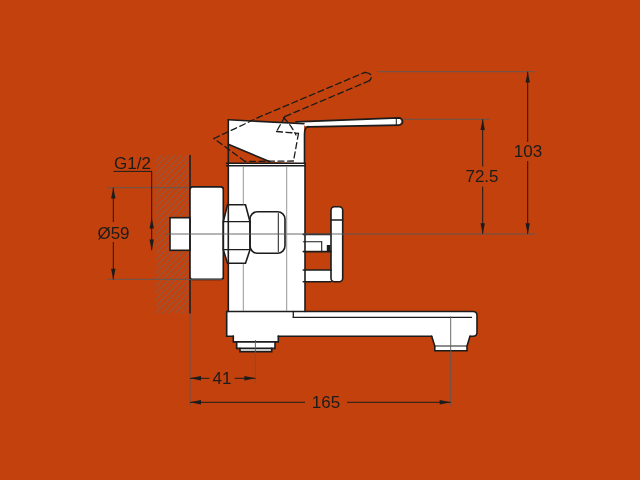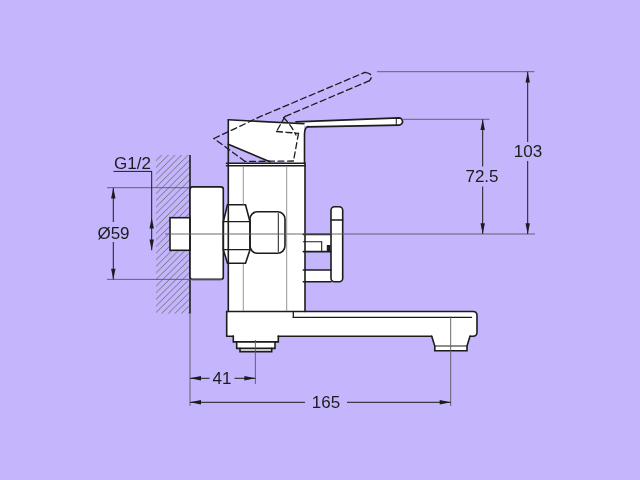--- a/index.html
+++ b/index.html
@@ -1,16 +1,16 @@
 <!DOCTYPE html>
 <html><head>
 <meta charset="utf-8">
 <style>
   html,body{margin:0;padding:0;background:#ffffff;}
-  .canvas{position:relative;width:640px;height:480px;background:#c4b5fd;overflow:hidden;}
+  .canvas{position:relative;width:640px;height:480px;background:#c2410c;overflow:hidden;}
   svg{position:absolute;left:0;top:0;}
   .dim-text{
     font-family:"Liberation Sans","DejaVu Sans",sans-serif;
     font-size:17px;
     fill:#1c1c1c;
   }
 </style>
 </head>
 <body>
 

